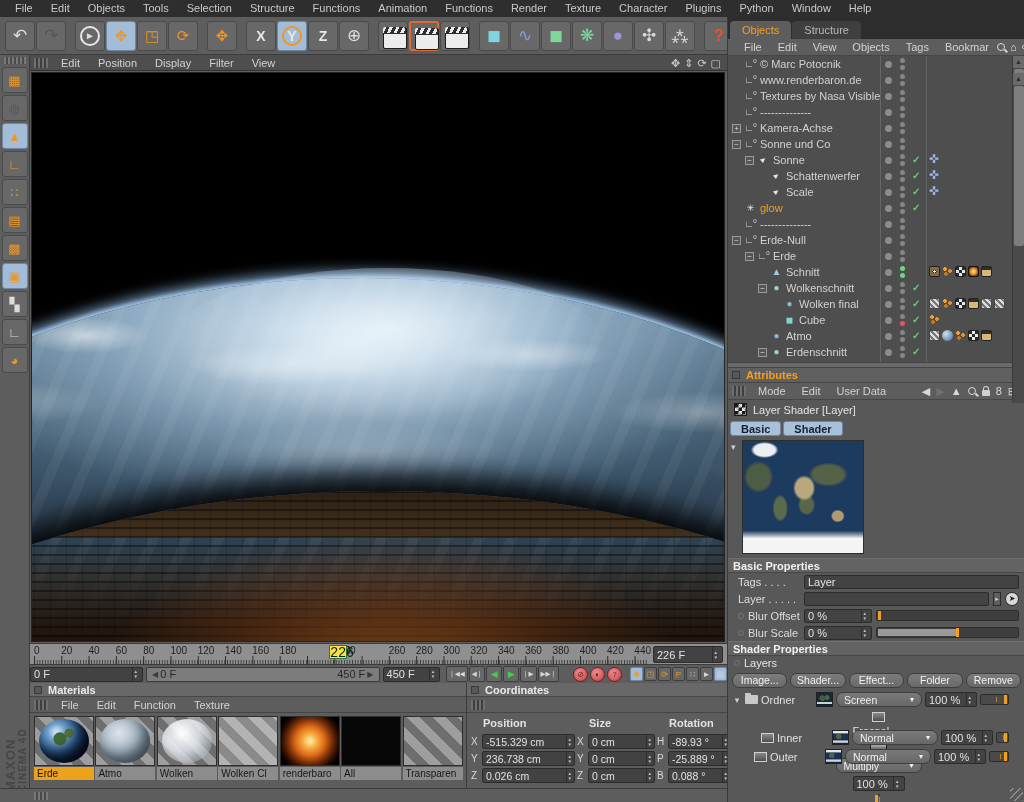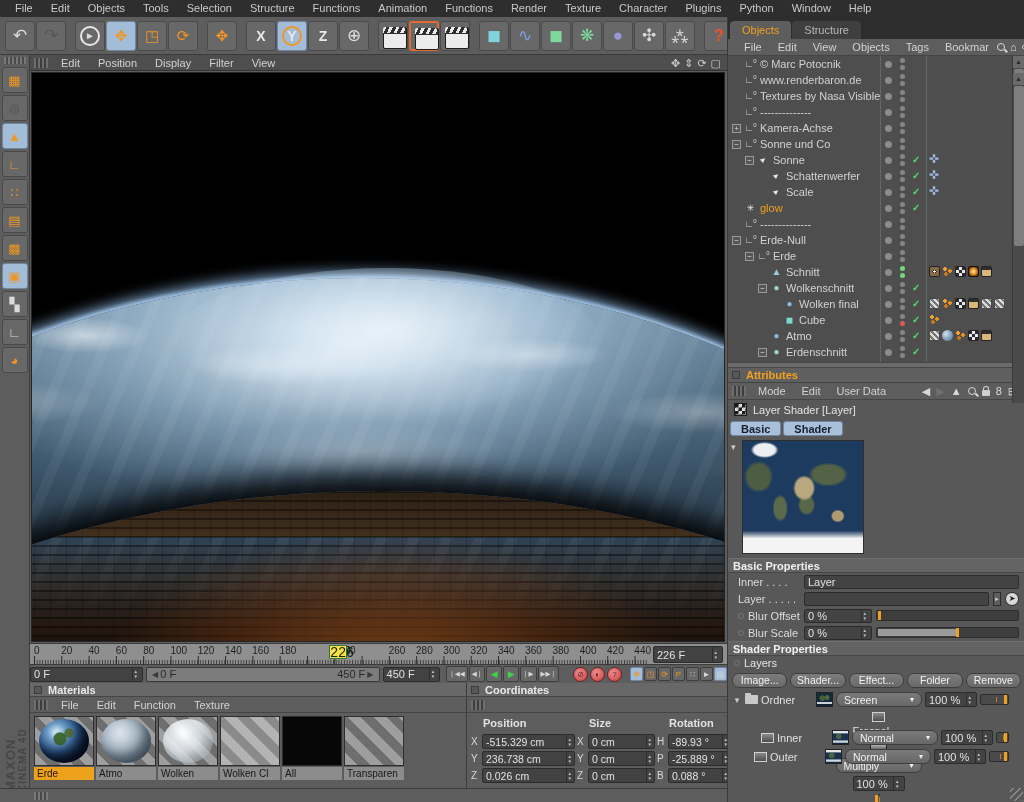--- a/index.html
+++ b/index.html
@@ -627,20 +627,24 @@
           <div class="mthumb t-wolken">
             <div class="msphere s-wolken"></div>
           </div>
           <div class="mlab">Wolken</div>
         </div>
         <div class="mat">
           <div class="mthumb t-hatch"></div>
           <div class="mlab">Wolken Cl</div>
         </div>
         <div class="mat">
+          <div class="mthumb t-fire"></div>
+          <div class="mlab">renderbaro</div>
+        </div>
+        <div class="mat">
           <div class="mthumb t-black"></div>
           <div class="mlab">All</div>
         </div>
         <div class="mat">
           <div class="mthumb t-hatch2"></div>
           <div class="mlab">Transparen</div>
         </div>
       </div>
   </div>
 
@@ -1062,21 +1066,21 @@
       <div id="attr-tabs">
           <div class="atab active">Basic</div>
           <div class="atab active">Shader</div>
         </div>
       <div id="attr-preview">
         <span class="pre-exp">▾</span>
         <div class="mappre"></div>
       </div>
       <div class="sechead">Basic Properties</div>
       <div class="arow">
-        <span class="albl">Inner . . . .</span>
+        <span class="albl">Tags . . . .</span>
         <div class="afield">
           <span>Layer</span>
         </div>
       </div>
       <div class="arow">
         <span class="albl">Layer . . . . .</span>
         <div class="afield">
             <span></span>
           </div>
         <span class="fbtn">▸</span>

